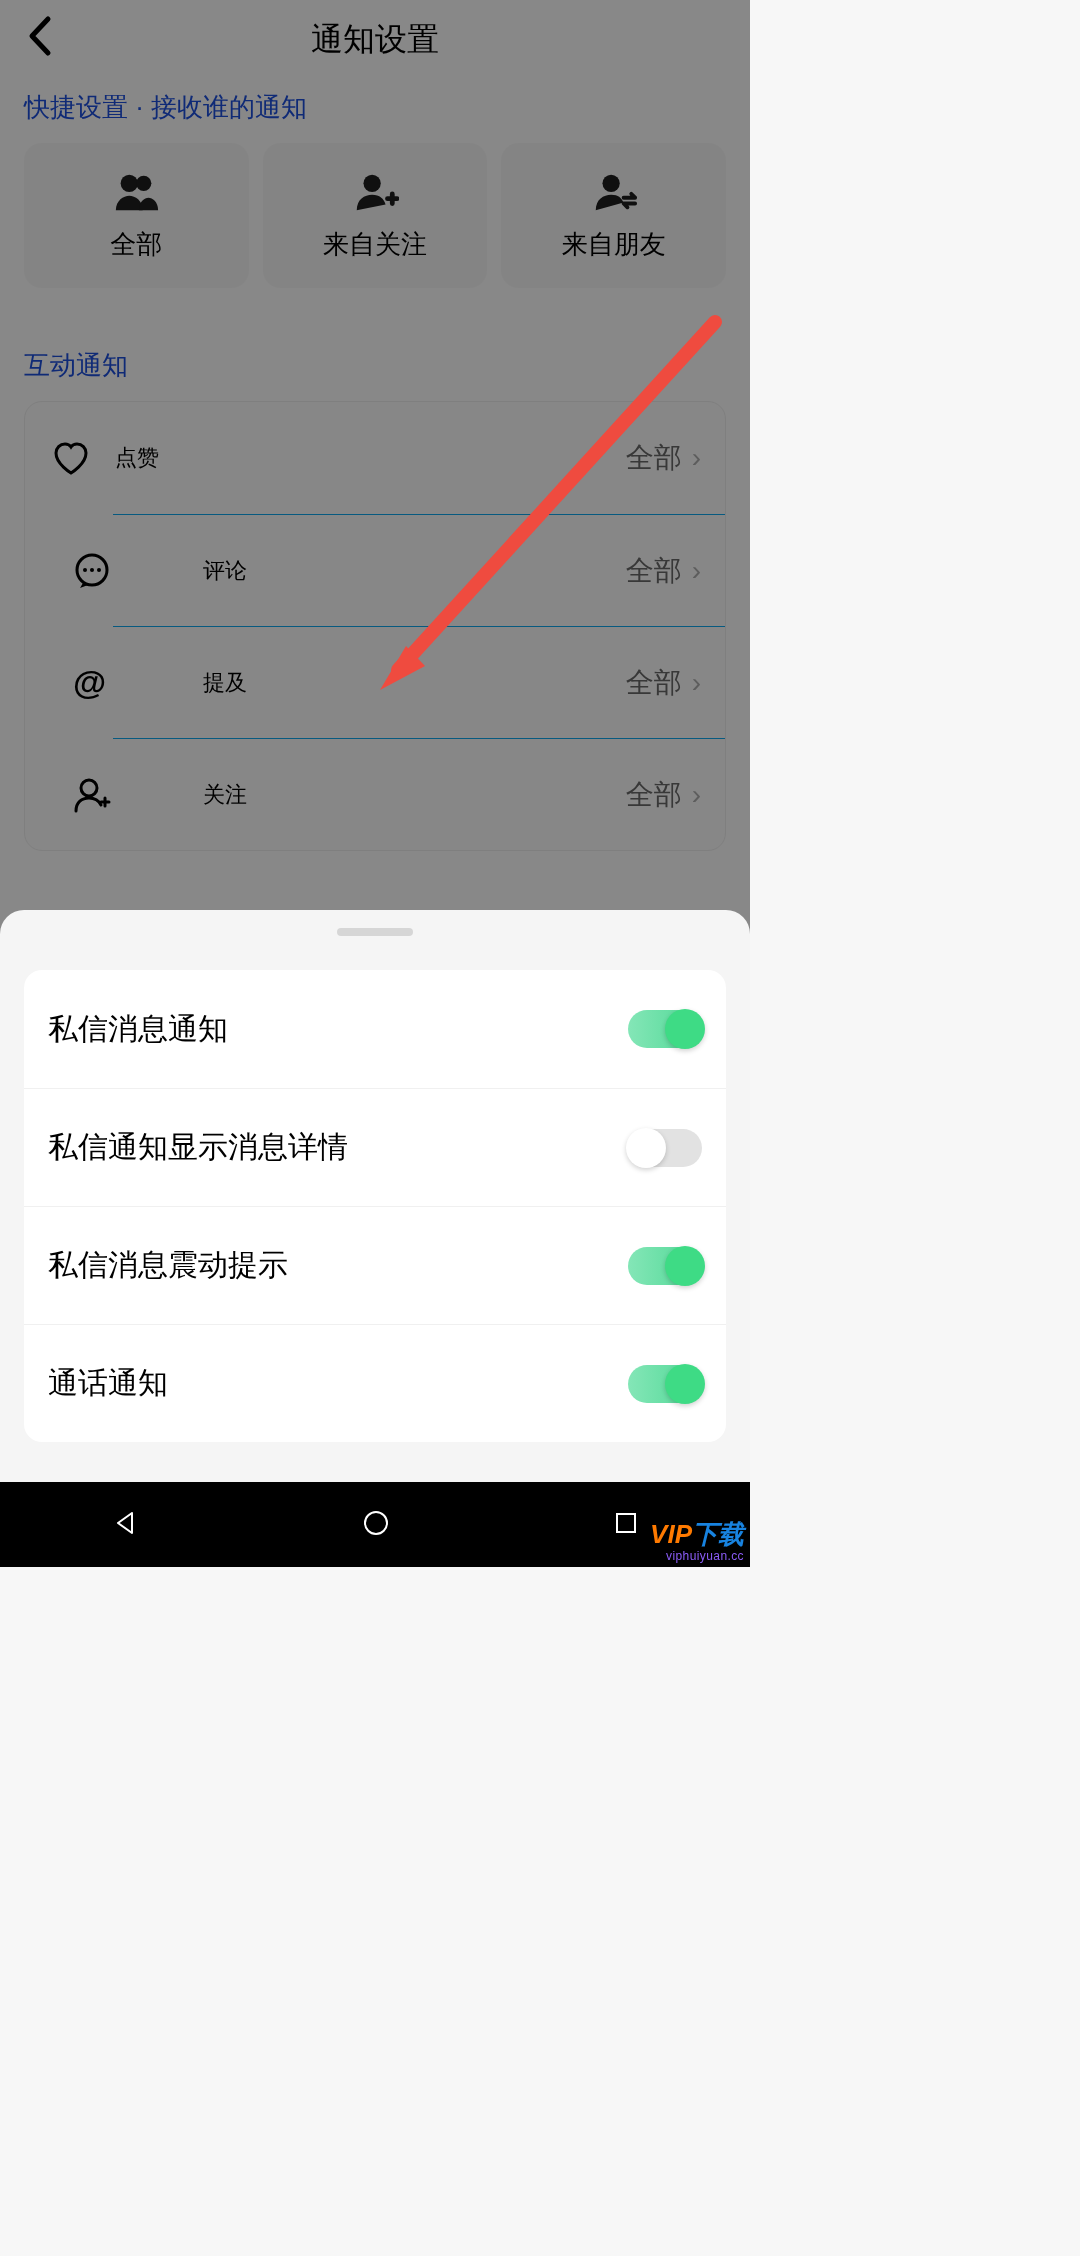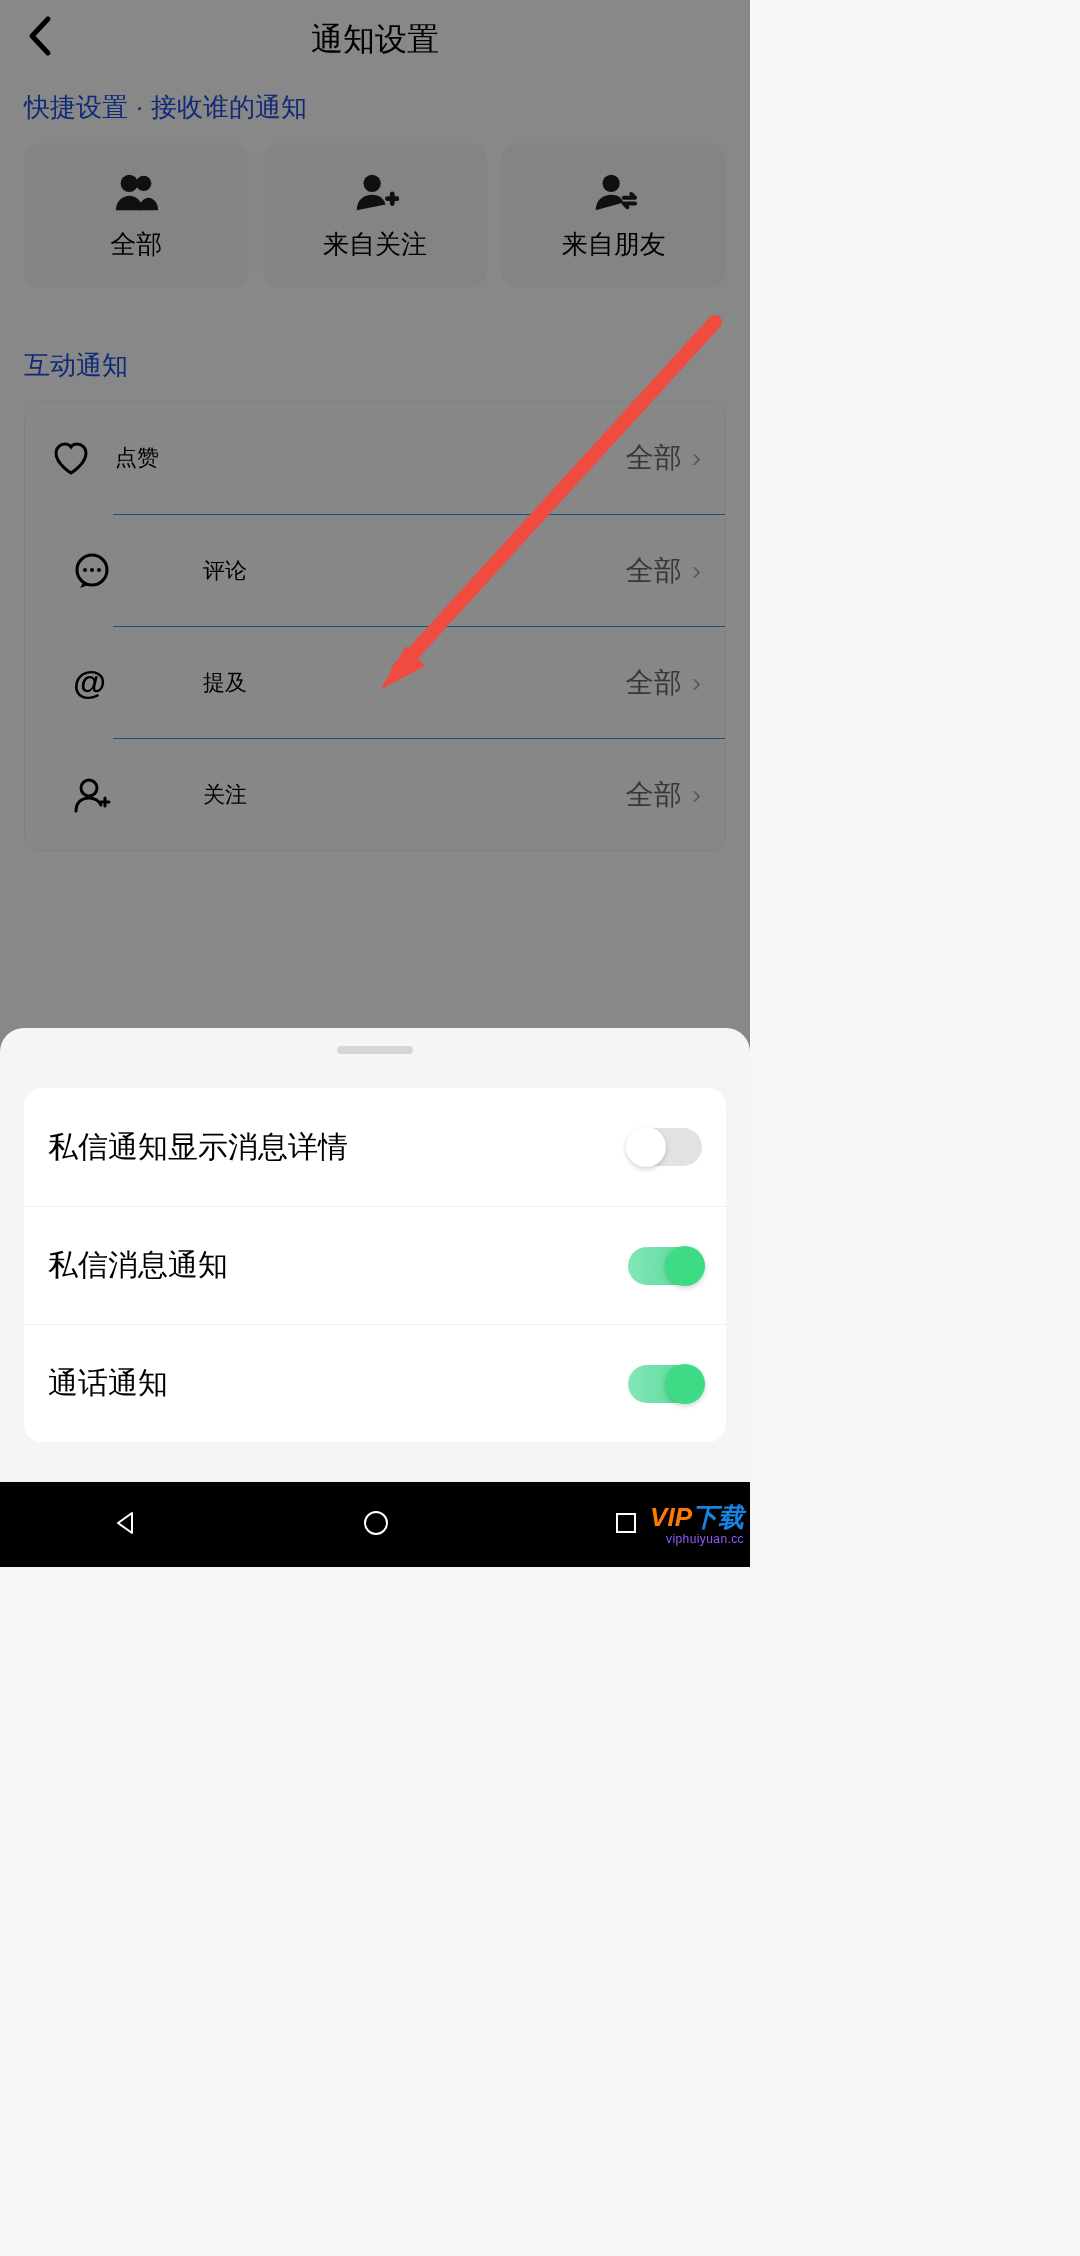--- a/index.html
+++ b/index.html
@@ -29,21 +29,21 @@
   .srow + .srow { border-top:1px solid #f0f0f0; }
   .srow .slabel { flex:1; font-size:30px; }
   .toggle { width:74px; height:38px; border-radius:20px; position:relative; }
   .toggle.on { background:linear-gradient(90deg,#84e6b7,#4fd895); }
   .toggle.off { background:#e2e2e2; }
   .knob { width:40px; height:40px; background:#fff; border-radius:50%; position:absolute; top:-1px; box-shadow:0 2px 5px rgba(0,0,0,0.18);}
   .toggle.on .knob { right:-3px; background:#3edb85;}
   .toggle.off .knob { left:-2px; }
   .navbar { position:absolute; left:0; right:0; bottom:0; height:85px; background:#000; display:flex; align-items:center; justify-content:space-around; z-index:20; }
   .arrow { position:absolute; z-index:12; pointer-events:none; }
-  .watermark { position:absolute; right:6px; bottom:21px; z-index:30; display:flex; flex-direction:column; align-items:flex-end; }
+  .watermark { position:absolute; right:6px; bottom:4px; z-index:30; display:flex; flex-direction:column; align-items:flex-end; }
   .watermark .wm1 { font-size:26px; font-weight:800; font-style:italic; color:#1883e0; }
   .watermark .wm1 span { color:#ff7a00; }
   .watermark .wm2 { font-size:12px; color:#8b5cf6; margin-top:-3px; letter-spacing:0.4px;}
 </style>
 </head>
 <body>
 
 <div class="page">
   <div class="header">
     <div class="back">
@@ -137,27 +137,33 @@
     </div>
   </div>
 </div>
 
 <div class="dim"></div>
 
 <div class="sheet">
   <div class="handle"></div>
   <div class="card">
     <div class="srow">
+      <div class="slabel">私信消息通知</div>
+      <div class="toggle on">
+          <div class="knob"></div>
+        </div>
+    </div>
+    <div class="srow">
       <div class="slabel">私信通知显示消息详情</div>
       <div class="toggle off">
           <div class="knob"></div>
         </div>
     </div>
     <div class="srow">
-      <div class="slabel">私信消息通知</div>
+      <div class="slabel">私信消息震动提示</div>
       <div class="toggle on">
           <div class="knob"></div>
         </div>
     </div>
     <div class="srow">
       <div class="slabel">通话通知</div>
       <div class="toggle on">
           <div class="knob"></div>
         </div>
     </div>

